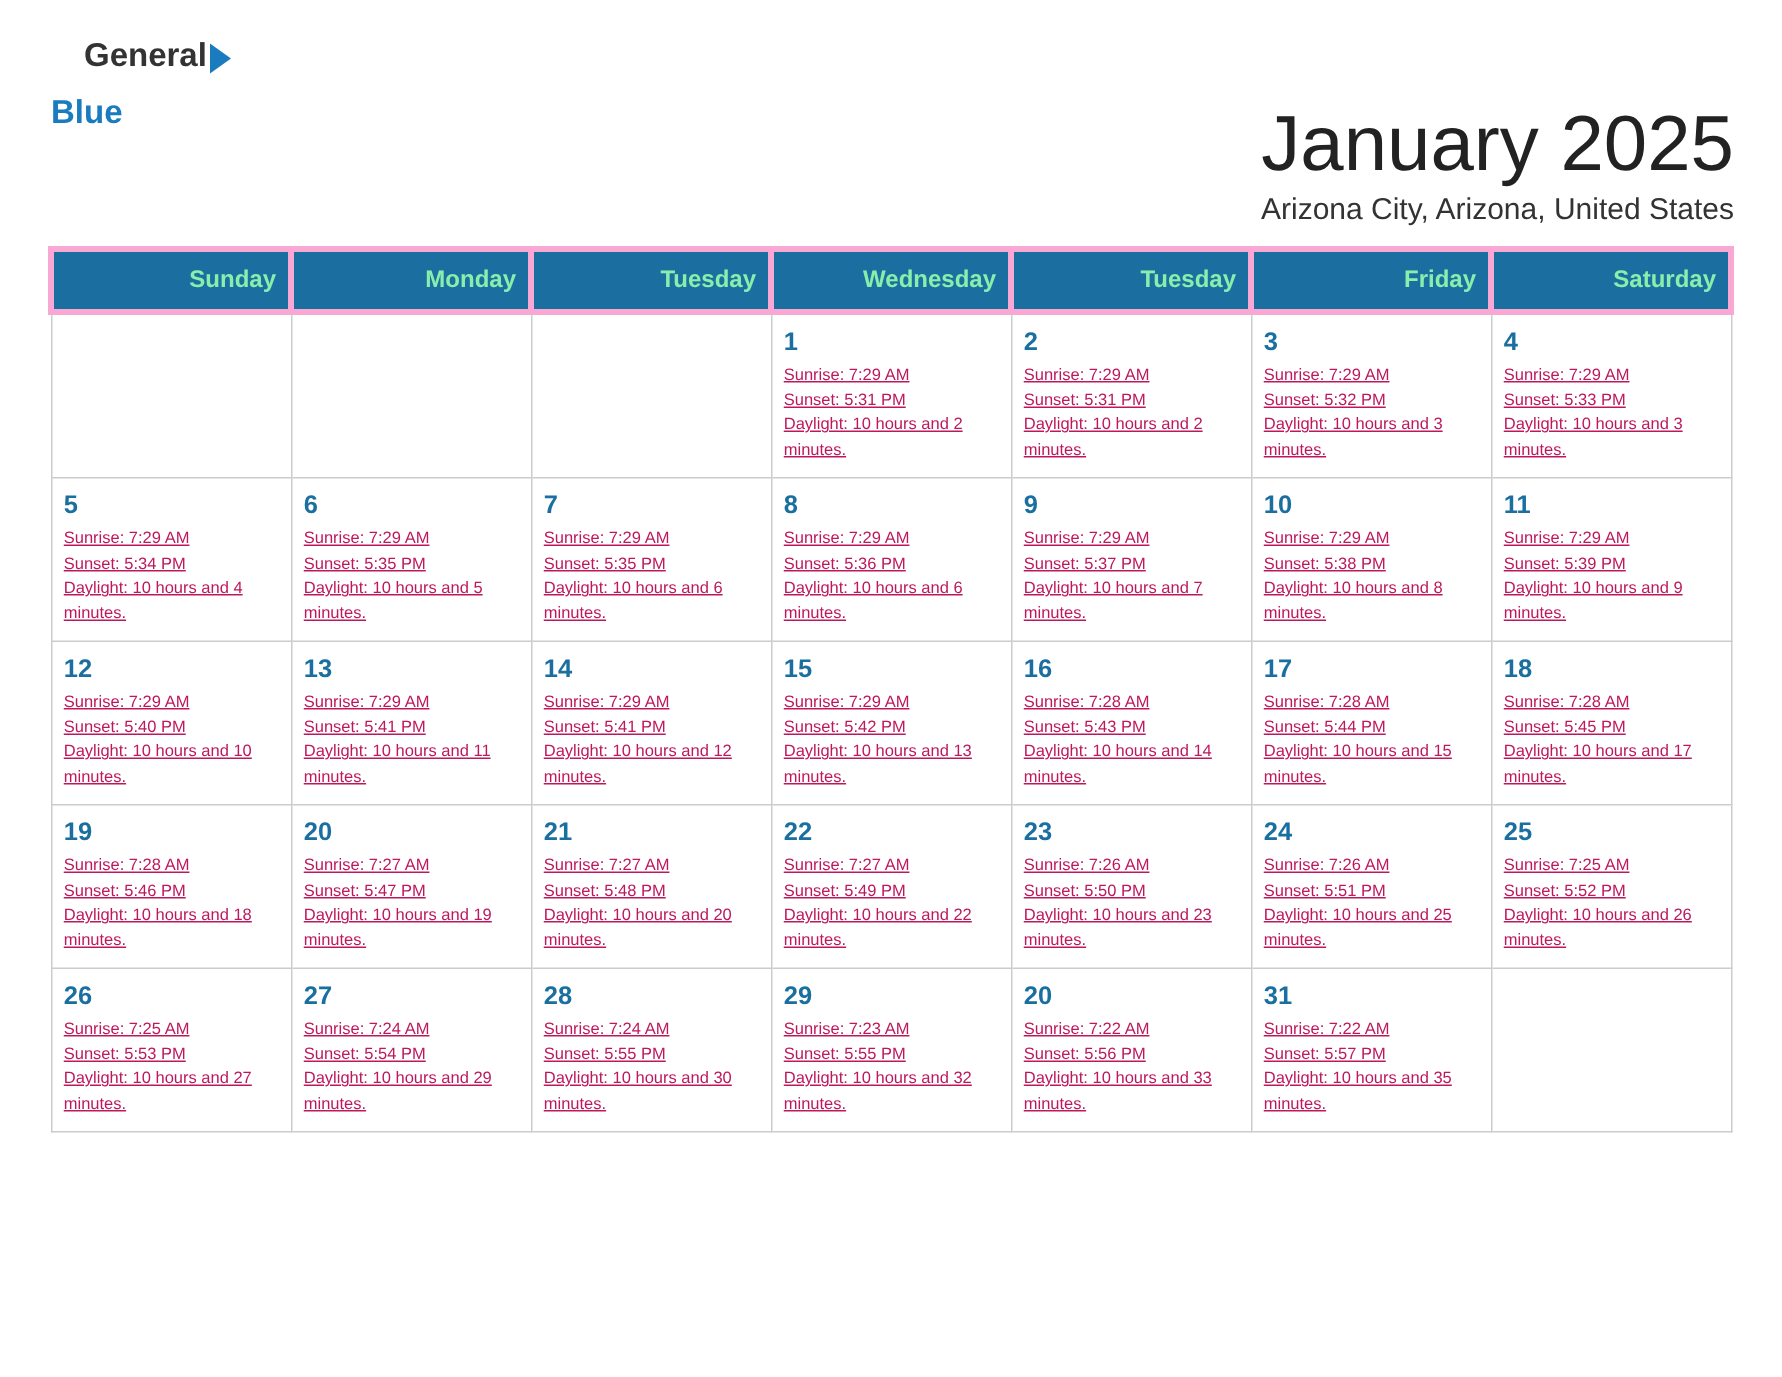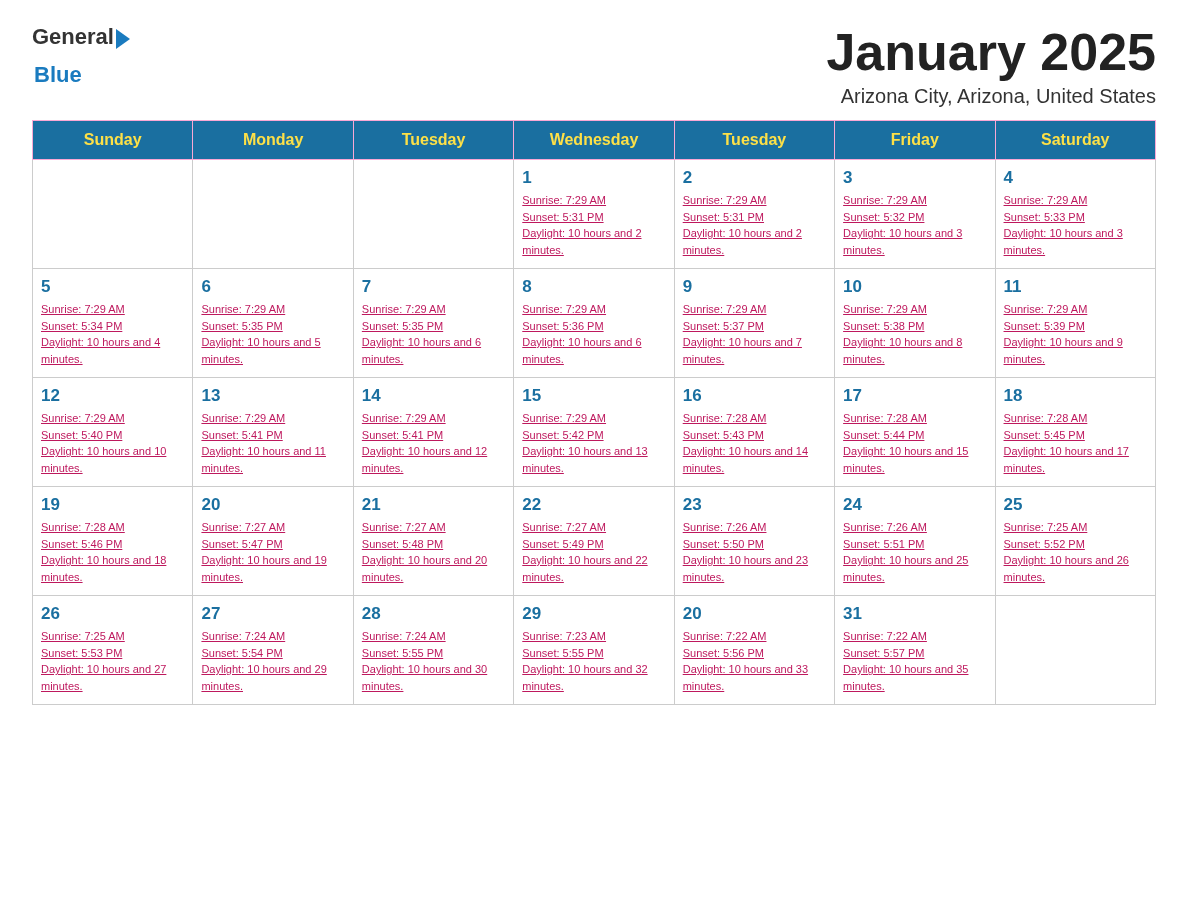--- a/index.html
+++ b/index.html
@@ -31,55 +31,57 @@
       margin-top: 4px;
     }
     .logo-wrapper {
       display: flex;
       flex-direction: column;
       align-items: flex-start;
     }
     .logo-line1 {
       display: flex;
       align-items: center;
+      margin-left: 24px;
     }
     .logo-line2 {
       font-size: 22px;
       font-weight: bold;
       color: #1a7bbf;
       margin-left: 2px;
       margin-top: 12px;
     }
     .title-block {
       text-align: right;
     }
     .calendar-title {
       font-size: 52px;
-      font-weight: bold;
+      font-weight: normal;
       color: #222;
       line-height: 1.1;
+      margin-top: 44px;
     }
     .calendar-subtitle {
       font-size: 20px;
       color: #333;
       margin-top: 4px;
     }
     .calendar-table {
       width: 100%;
       border-collapse: collapse;
       margin-top: 12px;
     }
     .calendar-table thead tr th {
       background-color: #1a6fa0;
-      color: #fde047;
+      color: #86efac;
       font-size: 16px;
       font-weight: bold;
       padding: 10px 8px;
-      text-align: center;
-      border: 1px solid #f9a8d4;
+      text-align: right;
+      border: 4px solid #f9a8d4;
     }
     .calendar-table tbody tr td {
       vertical-align: top;
       padding: 8px 8px 10px 8px;
       border: 1px solid #ccc;
       font-size: 13px;
       color: #333;
       width: 14.28%;
       min-height: 90px;
     }

